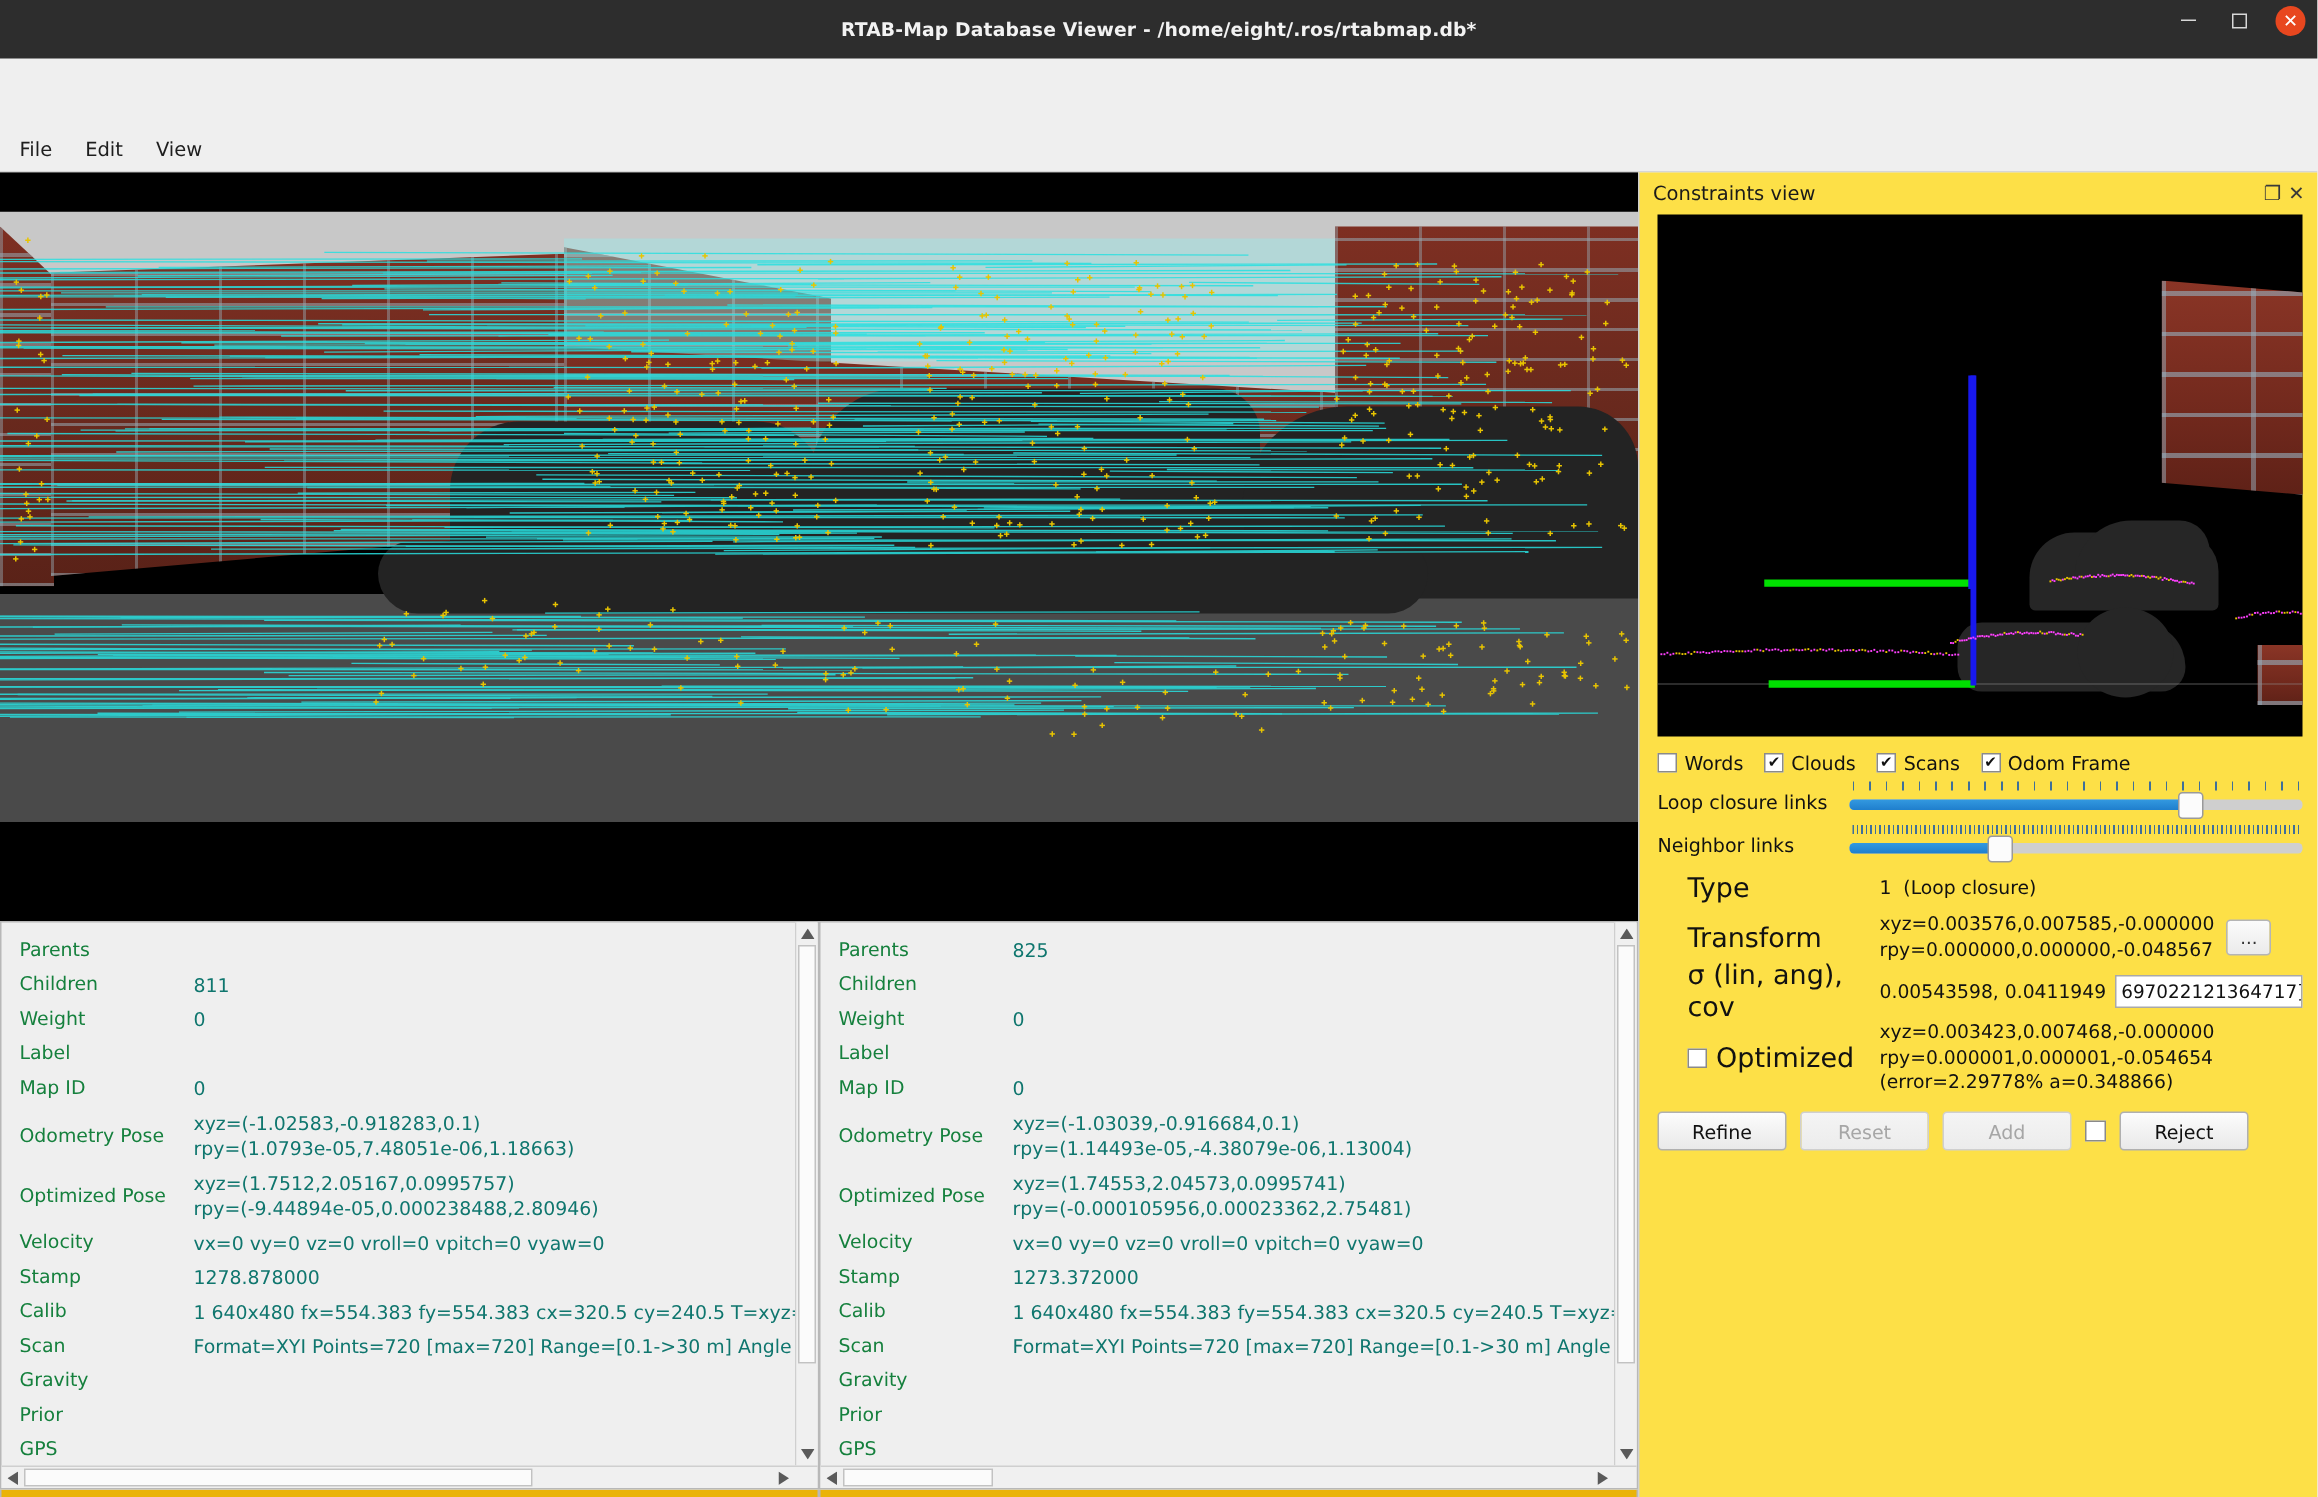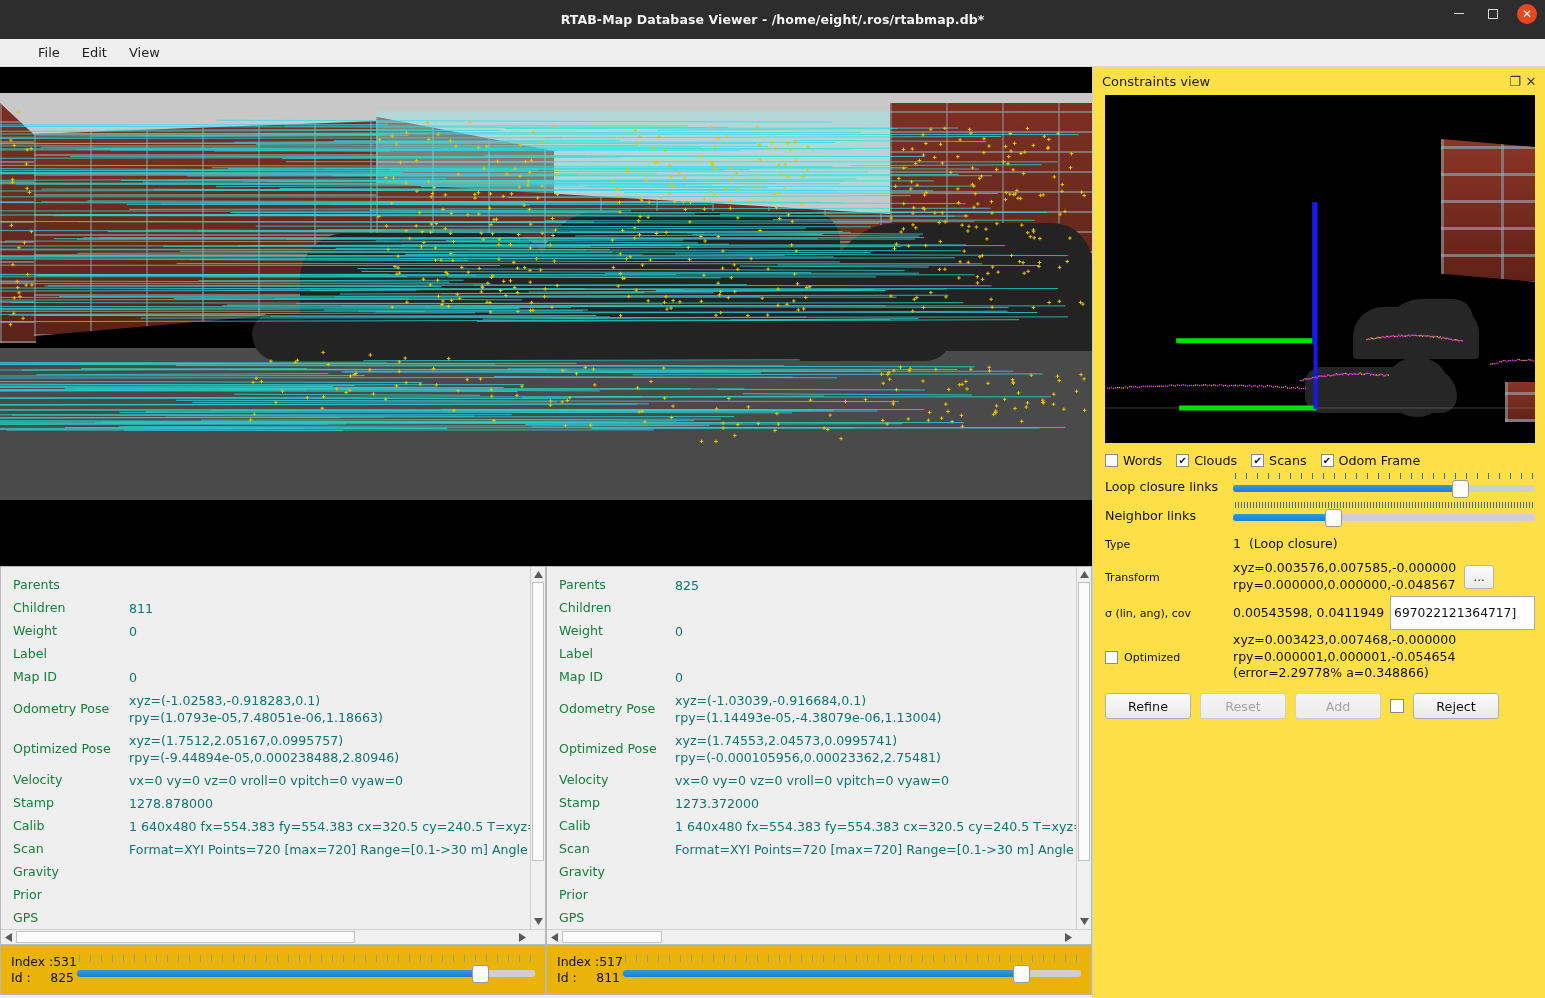--- a/index.html
+++ b/index.html
@@ -31,21 +31,21 @@
   .close-circle {
     width: 20px; height: 20px; border-radius: 50%;
     background: #e8471f; color: #fff; display:flex;
     align-items:center; justify-content:center;
     font-size: 12px; line-height: 1;
   }
 
   
   #menubar {
     height: 28px; background: #efefef; border-bottom: 1px solid #d6d6d6;
-    display: flex; align-items: center; padding-left: 28px; gap: 2px;
+    display: flex; align-items: center; padding-left: 3px; gap: 2px; margin-top: 48px;
   }
   .menu-item {
     font-size: 13px; color: #1e1e1e; padding: 3px 10px; border-radius: 2px;
   }
 
   
   #body-wrap { display: flex; height: 943px; }
 
   
   #left-col { width: 1092px; display: flex; flex-direction: column;
@@ -194,30 +194,30 @@
   .link-groove { position:absolute; top: 12px; left:0; right:0; height:7px;
                  background:#cfcfcf; border-radius:3px; }
   .link-fill { position:absolute; top:0; left:0; bottom:0;
                background: linear-gradient(180deg,#3399e0,#1f7fcd);
                border-radius:3px; }
   .link-thumb { position:absolute; top: 7px; width: 17px; height: 18px;
                 background:#fcfcfc; border:1px solid #9a9a9a; border-radius:3px; }
 
   
   .info-row { display:flex; padding: 0 10px 0 12px; align-items: center; }
-  .info-key { font-size: 11px; color:#111; width: 128px; flex: 0 0 128px; }
+  .info-key { font-size: 18px; color:#111; width: 128px; flex: 0 0 128px; margin-left: 20px; }
   .info-val { font-size: 12.5px; color:#111; white-space: pre; line-height: 1.35; }
   .ellipsis-btn {
     width: 30px; height: 24px; border: 1px solid #b5b5b5; border-radius:3px;
     background: linear-gradient(180deg,#fbfbfb,#ebebeb);
     display:flex; align-items:center; justify-content:center;
     font-size: 12px; color:#333; margin-left: 8px;
   }
   .cov-input {
-    border: 1px solid #a9a9a9; background:#fff; height: 34px;
+    border: 1px solid #a9a9a9; background:#fff; height: 22px;
     font-size: 12.3px; color:#111; padding: 0 3px; margin-left: 6px;
     display:flex; align-items:center; width: 150px; overflow:hidden;
     white-space: nowrap;
   }
 
   
   #btn-row { display:flex; align-items:center; gap: 9px;
              padding: 9px 10px 0 12px; }
   .btn {
     min-width: 86px; height: 26px; border: 1px solid #b0b0b0; border-radius: 3px;

